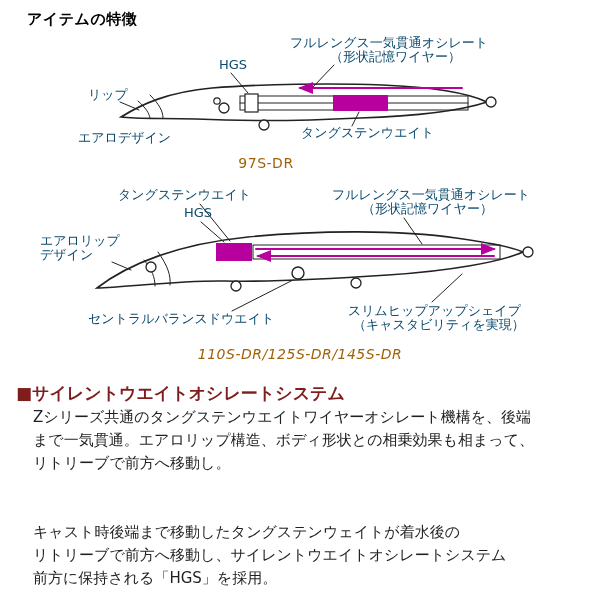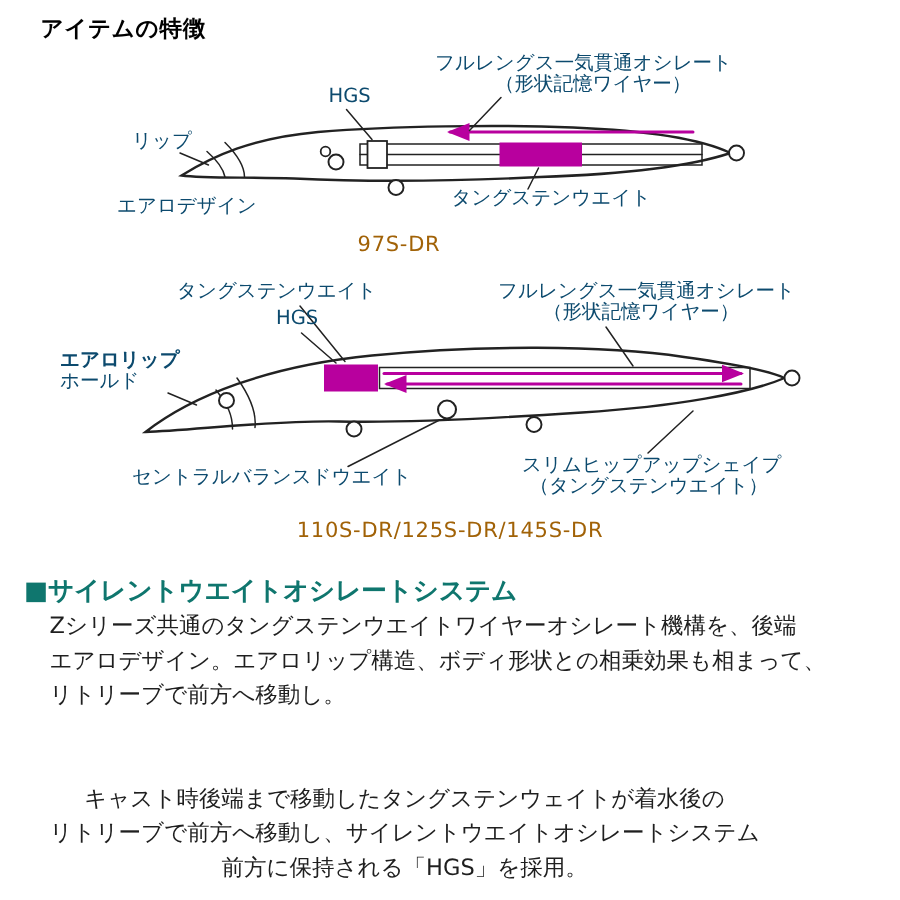--- a/index.html
+++ b/index.html
@@ -6,21 +6,21 @@
   html,body { background:#ffffff; }
   body { width:600px; height:600px; }
   .canvas {
     position:relative; width:600px; height:600px; background:#fff; overflow:hidden;
     font-family:"DejaVu Sans","Liberation Sans",sans-serif; color:#1a1a1a;
   }
   .page-title { position:absolute; left:15px; top:10px; font-size:15px; font-weight:bold; color:#000; letter-spacing:0.5px;margin-left:12px; }
   .diagram-svg { position:absolute; left:0; top:0; }
   .lbl { position:absolute; font-size:13px; line-height:14px; color:#0c4a6e; white-space:nowrap; }
   .caption { position:absolute; font-size:14px; color:#a16207; text-align:center; letter-spacing:0.5px; }
-  .sec-heading { position:absolute; left:16px; font-size:17px; font-weight:bold; color:#0f766e; white-space:nowrap; }
+  .sec-heading { position:absolute; left:16px; font-size:17px; font-weight:bold; color:#7f1d1d; white-space:nowrap; }
   .sec-body { position:absolute; left:33px; font-size:15px; color:#1f1f1f; }
   .sec-body .bline { line-height:23px; white-space:nowrap; }
 </style>
 </head>
 <body>
 
 <div class="canvas">
 
   <div class="page-title">アイテムの特徴</div>
 
@@ -83,33 +83,33 @@
   <span class="lbl" style="left:219px; top:58px;">HGS</span>
   <span class="lbl" style="left:78px; top:91px;margin-top:40px;">エアロデザイン</span>
   <span class="lbl" style="left:88px; top:88px;">リップ</span>
   <span class="lbl" style="left:301px; top:126px;">タングステンウエイト</span>
   <div class="caption" style="left:16px; top:155px; width:500px;">97S-DR</div>
 
   <span class="lbl" style="left:118px; top:188px;">タングステンウエイト</span>
   <span class="lbl" style="left:332px; top:188px;">フルレングス一気貫通オシレート</span>
   <span class="lbl" style="left:362px; top:202px;">（形状記憶ワイヤー）</span>
   <span class="lbl" style="left:184px; top:206px;">HGS</span>
-  <span class="lbl" style="left:40px; top:234px;font-weight:bold;">エアロリップ</span>
-  <span class="lbl" style="left:40px; top:248px;">ホールド</span>
+  <span class="lbl" style="left:40px; top:234px;">エアロリップ</span>
+  <span class="lbl" style="left:40px; top:248px;">デザイン</span>
   <span class="lbl" style="left:88px; top:312px;text-align:right;">セントラルバランスドウエイト</span>
   <span class="lbl" style="left:348px; top:304px;">スリムヒップアップシェイプ</span>
-  <span class="lbl" style="left:353px; top:318px;">（タングステンウエイト）</span>
-  <div class="caption" style="left:0px; top:346px; width:600px;">110S-DR/125S-DR/145S-DR</div>
+  <span class="lbl" style="left:353px; top:318px;">（キャスタビリティを実現）</span>
+  <div class="caption" style="left:0px; top:346px; width:600px;font-style:italic;">110S-DR/125S-DR/145S-DR</div>
 
   <div class="sec-heading" style="top:382px;">■サイレントウエイトオシレートシステム</div>
   <div class="sec-body" style="top:406px;">
     <div class="bline">Zシリーズ共通のタングステンウエイトワイヤーオシレート機構を、後端</div>
-    <div class="bline">エアロデザイン。エアロリップ構造、ボディ形状との相乗効果も相まって、</div>
+    <div class="bline">まで一気貫通。エアロリップ構造、ボディ形状との相乗効果も相まって、</div>
     <div class="bline">リトリーブで前方へ移動し。</div>
   </div>
 
-  <div class="sec-body" style="top:521px;text-align:center;">
+  <div class="sec-body" style="top:521px;">
     <div class="bline">キャスト時後端まで移動したタングステンウェイトが着水後の</div>
     <div class="bline">リトリーブで前方へ移動し、サイレントウエイトオシレートシステム</div>
     <div class="bline">前方に保持される「HGS」を採用。</div>
   </div>
 
 </div>
 
 </body></html>

